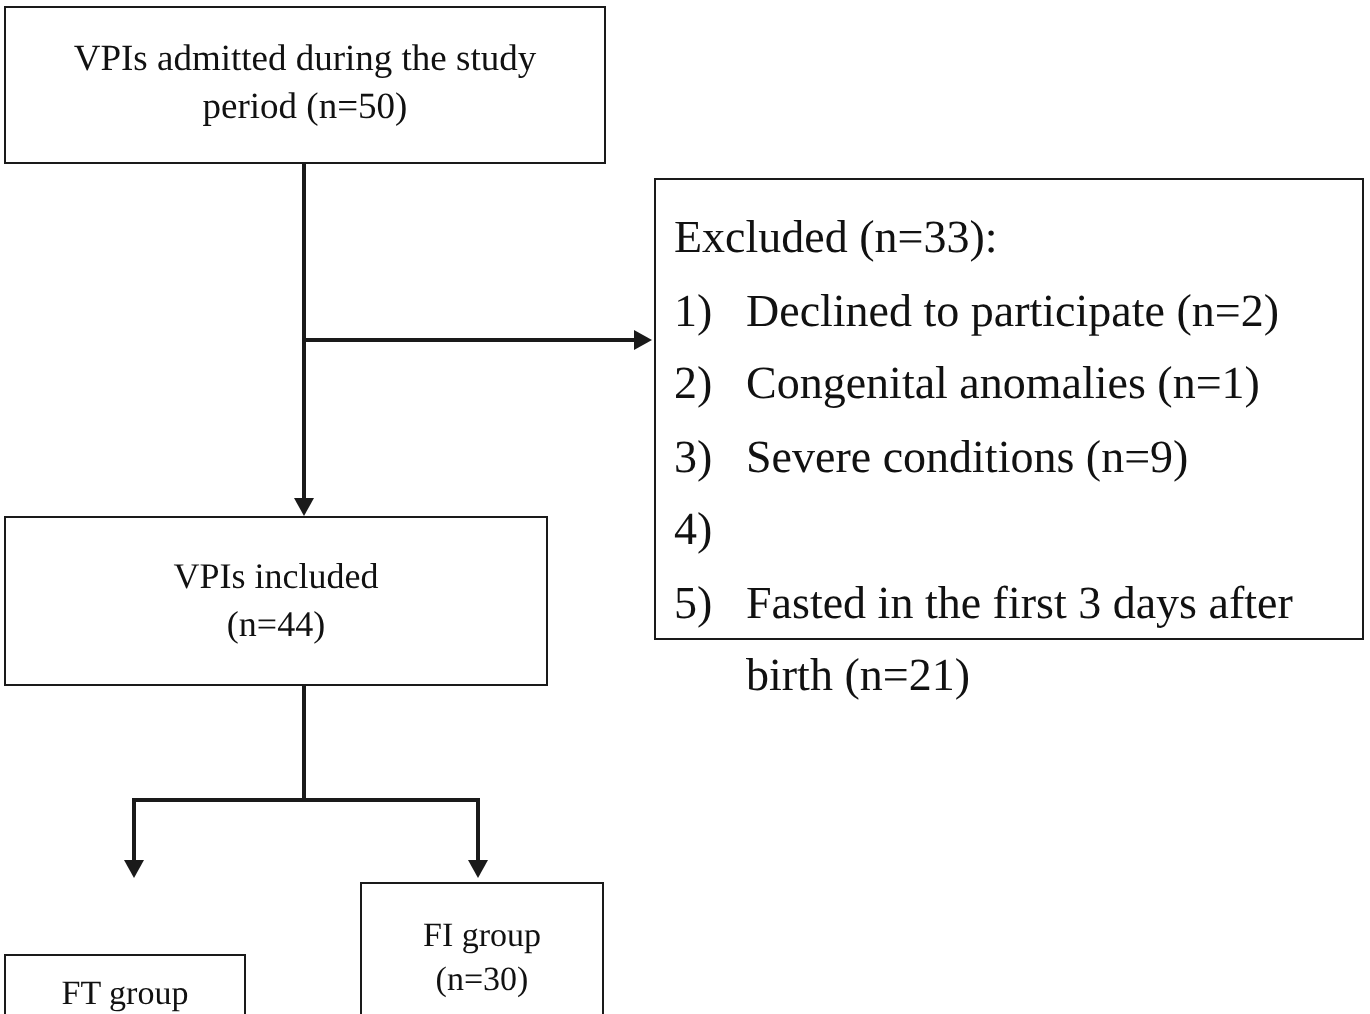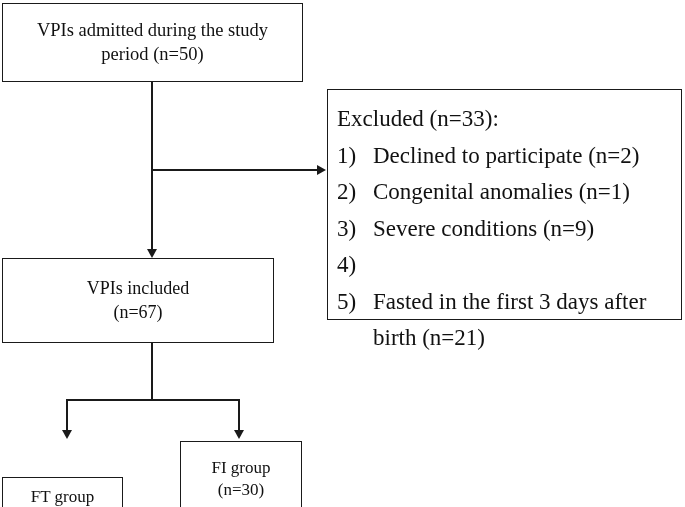--- a/index.html
+++ b/index.html
@@ -164,21 +164,21 @@
       </li>
       <li class="excl-item">
         <span class="excl-num">5)</span>
         <span class="excl-text">Fasted in the first 3 days after birth (n=21)</span>
       </li>
     </ul>
   </div>
 
   <div class="box box-center" id="box-included">
     <span class="box-line">VPIs included</span>
-    <span class="box-line">(n=67)</span>
+    <span class="box-line">(n=44)</span>
   </div>
 
   <div class="box box-center" id="box-ft">
     <span class="box-line">FT group</span>
     <span class="box-line">(n=27)</span>
   </div>
 
   <div class="box box-center" id="box-fi">
     <span class="box-line">FI group</span>
     <span class="box-line">(n=30)</span>

